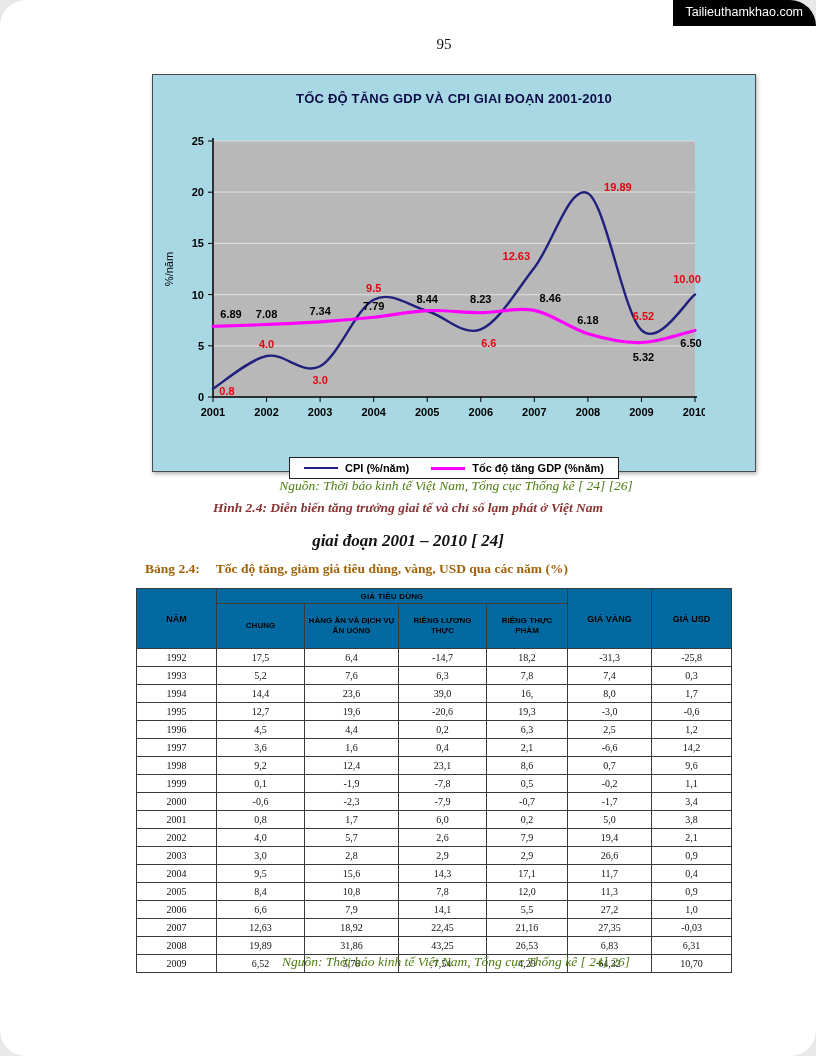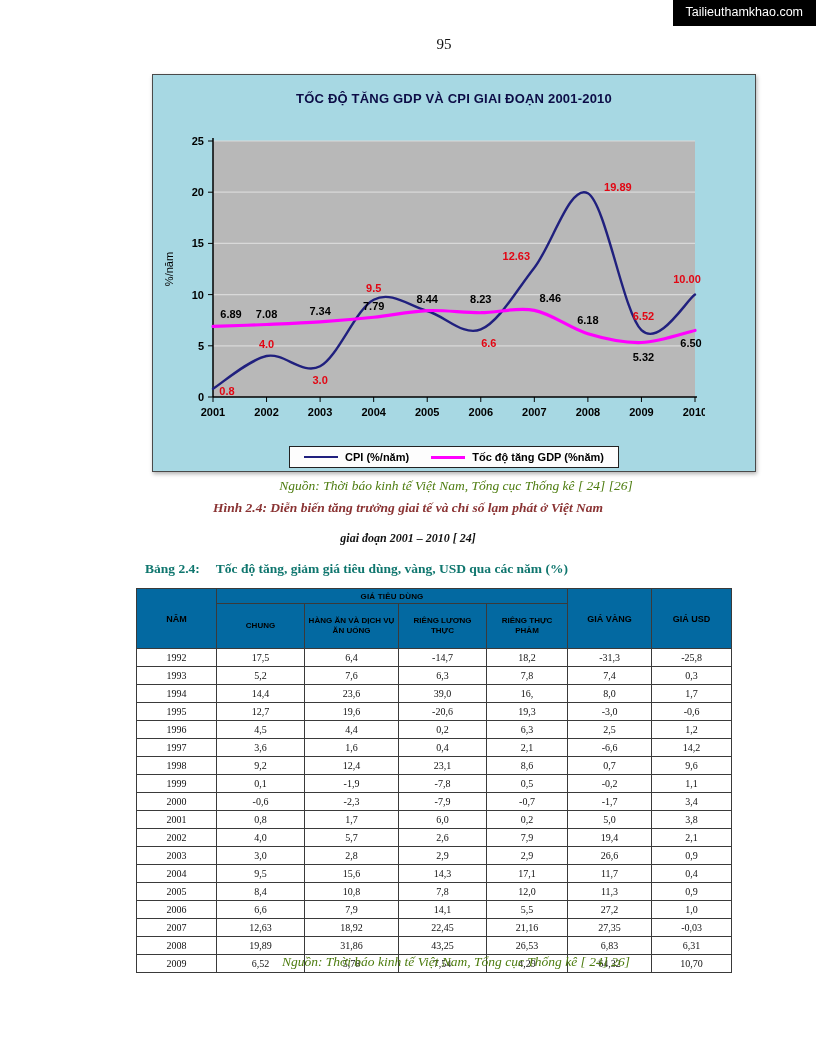--- a/index.html
+++ b/index.html
@@ -1,48 +1,48 @@
 <!DOCTYPE html>
 <html><head>
 <meta charset="utf-8">
 <style>
   html,body{margin:0;padding:0;background:#e8e8e8;}
   .page{position:relative;width:816px;height:1056px;background:#ffffff;margin:0 auto;
-        font-family:"Liberation Serif",serif;overflow:hidden;}
+        font-family:"Liberation Serif",serif;overflow:hidden;border-radius:26px;}
   .watermark{position:absolute;top:0;right:0;background:#000;color:#fff;
              font-family:"Liberation Sans",sans-serif;font-size:12.5px;
              padding:5px 13px 7px;text-decoration:none;}
   .page-number{position:absolute;top:36px;left:0;width:100%;text-align:center;font-size:15px;color:#111;padding-left:36px;}
 
   
   .chart{position:absolute;left:152px;top:74px;width:560px;height:396px;margin:0;
          background:#a7d8e3;border:1px solid #4a4a4a;box-shadow:1px 2px 4px rgba(0,0,0,.3);padding-left:42px;}
   .chart-title{position:absolute;top:16px;left:0;width:100%;text-align:center;
                font-family:"Liberation Sans",sans-serif;font-weight:bold;font-size:13px;
                color:#0c0c46;letter-spacing:.2px;}
   .chart svg{position:absolute;left:8px;top:60px;}
   .chart svg text{font-family:"Liberation Sans",sans-serif;}
   .tick{font-size:11px;font-weight:bold;fill:#000;}
   .axis-title{font-size:11px;fill:#000;}
   .pt-label{font-size:11px;font-weight:bold;}
-  .legend{position:absolute;left:50%;transform:translateX(-50%);top:371px;background:#fdfdfd;
+  .legend{position:absolute;left:50%;transform:translateX(-50%);top:382px;background:#fdfdfd;
           border:1px solid #222;padding:4px 14px;display:flex;gap:22px;align-items:center;white-space:nowrap;}
   .legend-item{display:flex;align-items:center;gap:7px;
                font-family:"Liberation Sans",sans-serif;font-size:11px;font-weight:bold;color:#000;}
   .legend-swatch{width:34px;height:0;border-top-style:solid;}
 
   
   .src{position:absolute;left:176px;width:560px;text-align:center;font-style:italic;font-size:13.5px;color:#4d7c0f;}
   .src1{top:478px;}
   .src2{top:954px;}
   .fig-title{position:absolute;top:500px;left:0;width:100%;text-align:center;
              font-weight:bold;font-style:italic;font-size:13.5px;color:#8a3333;}
   .fig-sub{position:absolute;top:531px;left:0;width:100%;text-align:center;
-           font-weight:bold;font-style:italic;font-size:12px;color:#111;}
-  .tbl-caption{position:absolute;top:561px;left:145px;font-weight:bold;font-size:13.5px;color:#0f766e;}
+           font-weight:bold;font-style:italic;font-size:17px;color:#111;}
+  .tbl-caption{position:absolute;top:561px;left:145px;font-weight:bold;font-size:13.5px;color:#a16207;}
   .tbl-caption .gap{display:inline-block;width:16px;}
 
   
   .price-table{position:absolute;top:588px;left:136px;width:577px;border-collapse:collapse;
                table-layout:fixed;background:#fff;}
   .price-table th,.price-table td{border:1px solid #3a3a3a;text-align:center;vertical-align:middle;padding:0;}
   .price-table thead th{background:#0369a1;font-family:"Liberation Sans",sans-serif;
                         font-weight:bold;color:#000;}
   .price-table .group{font-size:8px;height:14px;letter-spacing:.2px;}
   .price-table .sub th{font-size:8px;height:42px;padding:1px 3px;line-height:1.25;}

